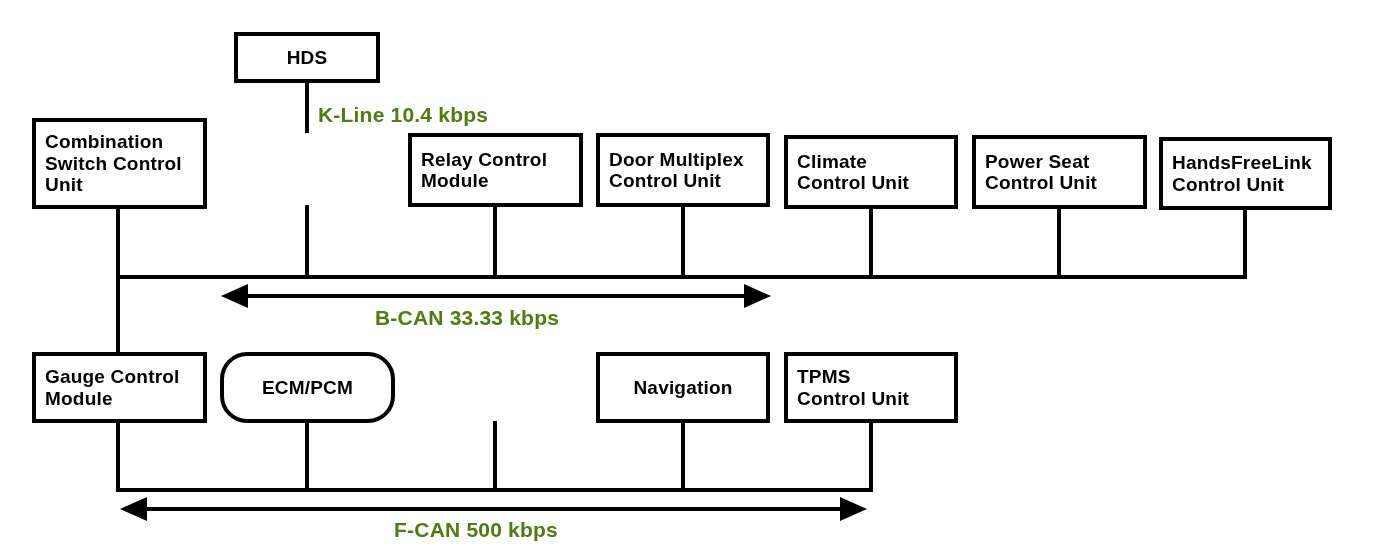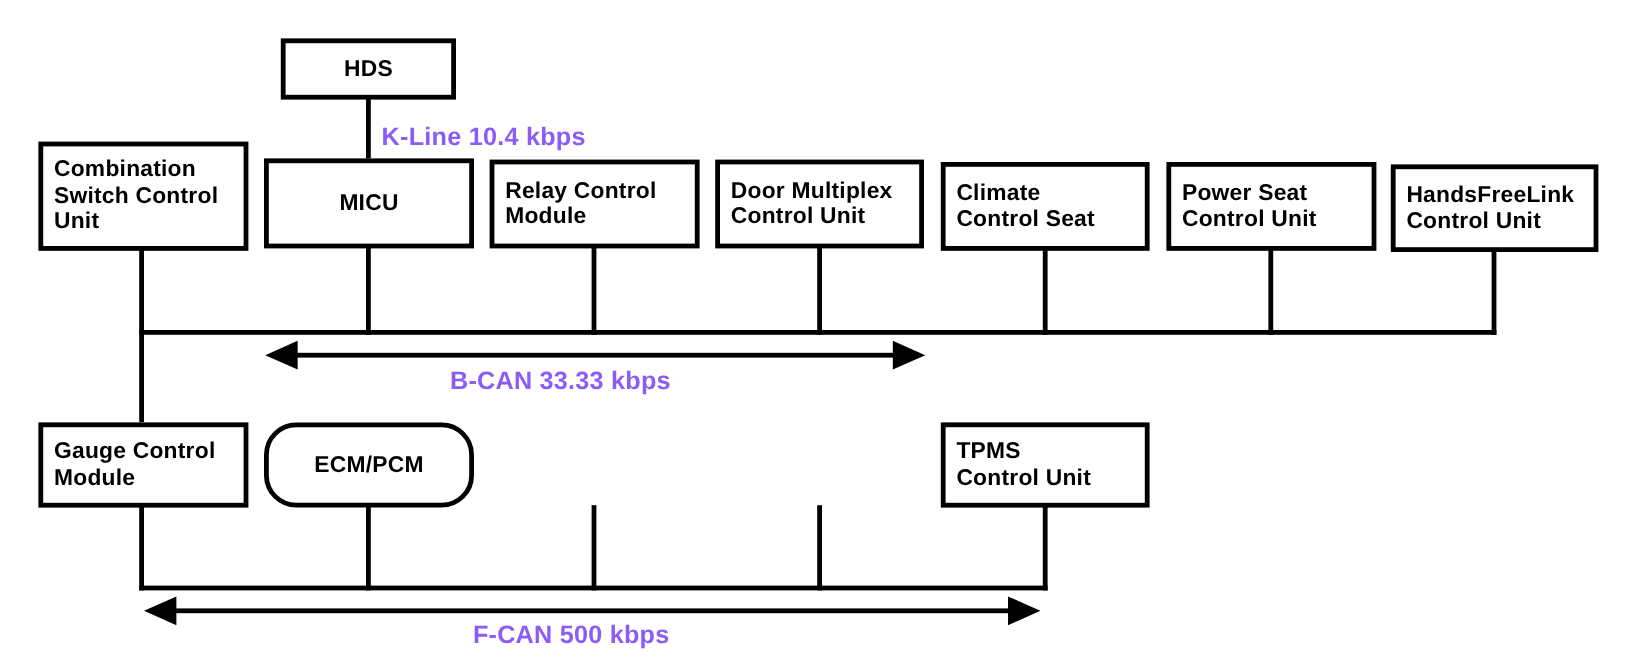--- a/index.html
+++ b/index.html
@@ -15,55 +15,52 @@
     font-weight:bold; font-size:19px; line-height:21.5px;
     color:#000; white-space:pre-line; letter-spacing:0.2px;
   }
   .box.center { justify-content:center; text-align:center; }
   .box.left   { justify-content:flex-start; padding-left:9px; text-align:left; }
   .vline, .hline { position:absolute; background:#000; }
   .head { position:absolute; width:0; height:0; }
   .head.left-head  { border-top:12px solid transparent; border-bottom:12px solid transparent; border-right:27px solid #000; }
   .head.right-head { border-top:12px solid transparent; border-bottom:12px solid transparent; border-left:27px solid #000; }
   .buslabel {
-    position:absolute; font-weight:bold; font-size:21px; color:#8b5cf6;
+    position:absolute; font-weight:bold; font-size:21px; color:#4d7c0f;
     letter-spacing:0.2px;
   }
   .buslabel.centered { text-align:center; }
 </style>
 </head>
 <body>
 
 <div id="canvas">
 
   <div class="box center" style="left:234px; top:32px; width:146px; height:51px;">
     <span>HDS</span>
   </div>
   <div class="vline" style="left:305px; top:81px; width:4px; height:52px;"></div>
   <div class="buslabel" style="left:318px; top:103px;">K-Line 10.4 kbps</div>
 
   <div class="box left" style="left:32px; top:118px; width:175px; height:91px;">
     <span>Combination
 Switch Control
 Unit</span>
   </div>
-  <div class="box center" style="left:220px; top:132px; width:175px; height:75px;">
-    <span>MICU</span>
-  </div>
   <div class="box left" style="left:408px; top:133px; width:175px; height:74px;">
     <span>Relay Control
 Module</span>
   </div>
   <div class="box left" style="left:596px; top:133px; width:174px; height:74px;">
     <span>Door Multiplex
 Control Unit</span>
   </div>
   <div class="box left" style="left:784px; top:135px; width:174px; height:74px;">
     <span>Climate
-Control Seat</span>
+Control Unit</span>
   </div>
   <div class="box left" style="left:972px; top:135px; width:175px; height:74px;">
     <span>Power Seat
 Control Unit</span>
   </div>
   <div class="box left" style="left:1159px; top:137px; width:173px; height:73px;">
     <span>HandsFreeLink
 Control Unit</span>
   </div>
 
@@ -84,20 +81,23 @@
   </div>
   <div class="buslabel centered" style="left:367px; top:306px; width:200px;">B-CAN 33.33 kbps</div>
 
   <div class="box left" style="left:32px; top:352px; width:175px; height:71px;">
     <span>Gauge Control
 Module</span>
   </div>
   <div class="box center" style="left:220px; top:352px; width:175px; height:71px;border-radius:27px;">
     <span>ECM/PCM</span>
   </div>
+  <div class="box center" style="left:596px; top:352px; width:174px; height:71px;">
+    <span>Navigation</span>
+  </div>
   <div class="box left" style="left:784px; top:352px; width:174px; height:71px;">
     <span>TPMS
 Control Unit</span>
   </div>
 
   <div class="vline" style="left:116px; top:421px; width:4px; height:71px;"></div>
   <div class="vline" style="left:305px; top:421px; width:4px; height:71px;"></div>
   <div class="vline" style="left:493px; top:421px; width:4px; height:71px;"></div>
   <div class="vline" style="left:681px; top:421px; width:4px; height:71px;"></div>
   <div class="vline" style="left:869px; top:421px; width:4px; height:71px;"></div>

